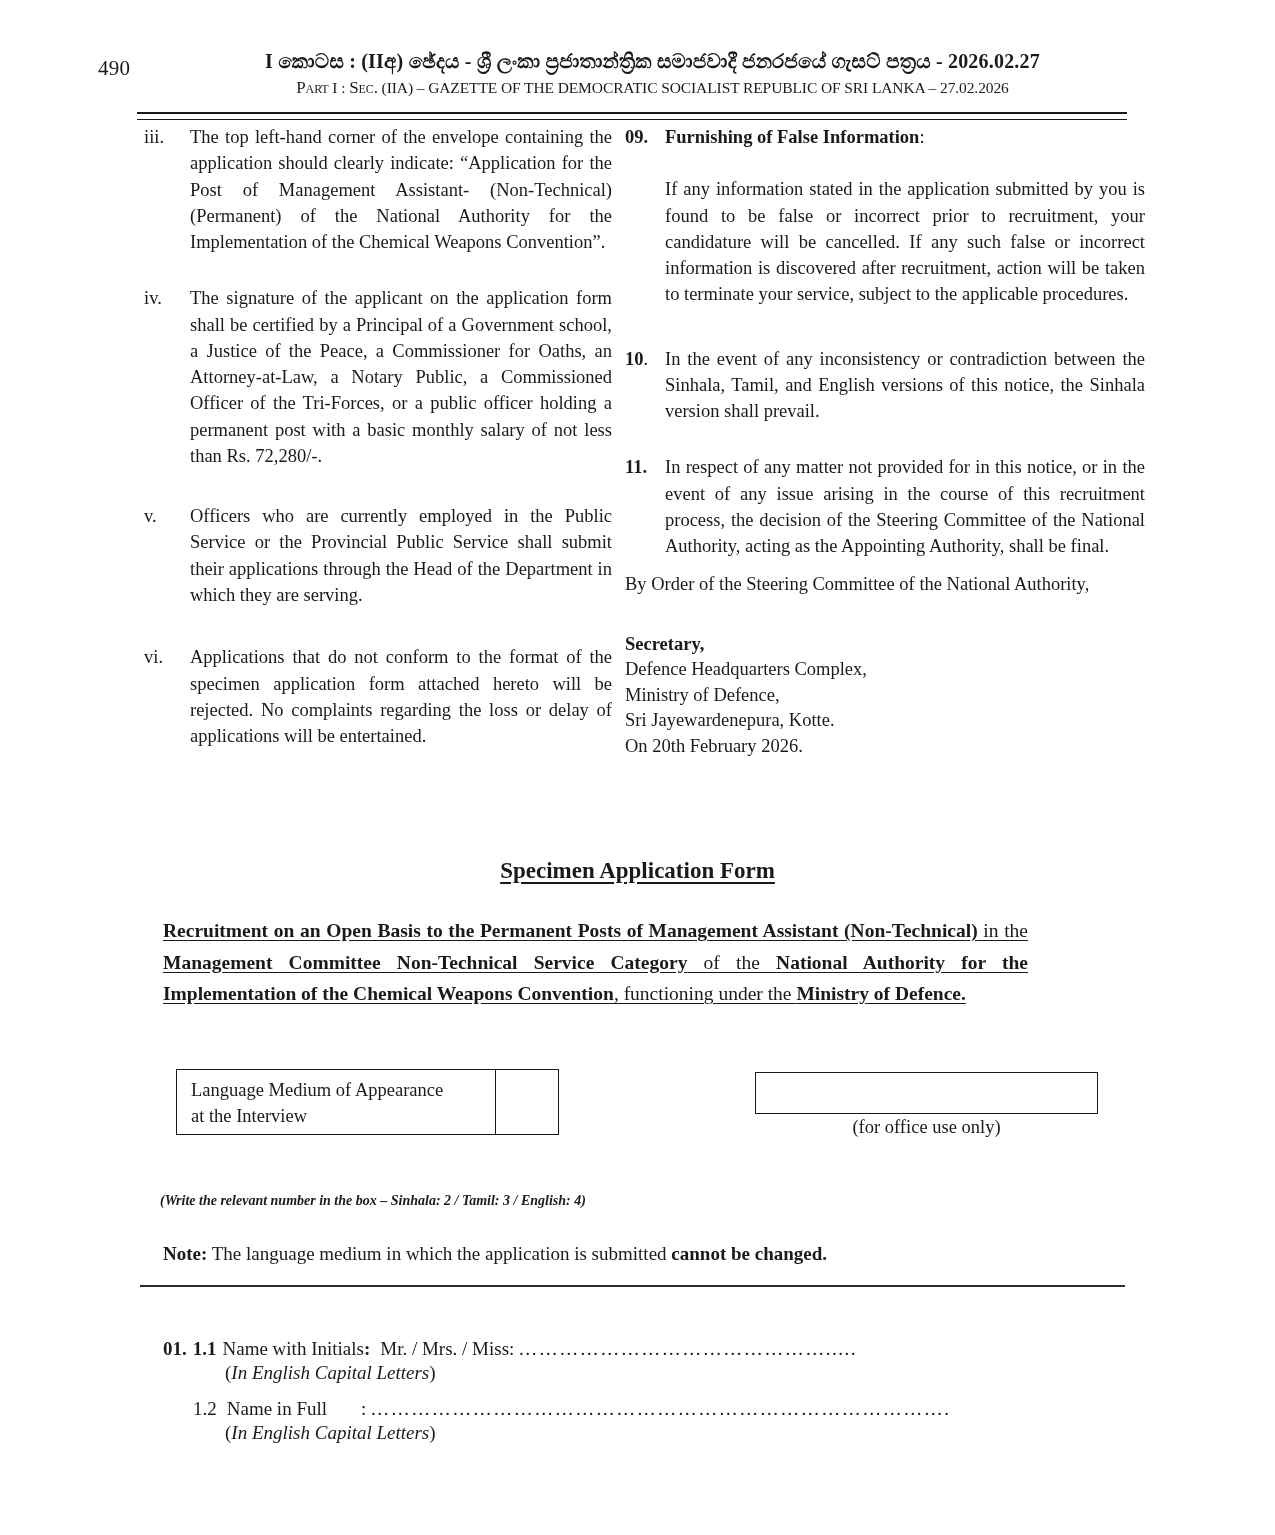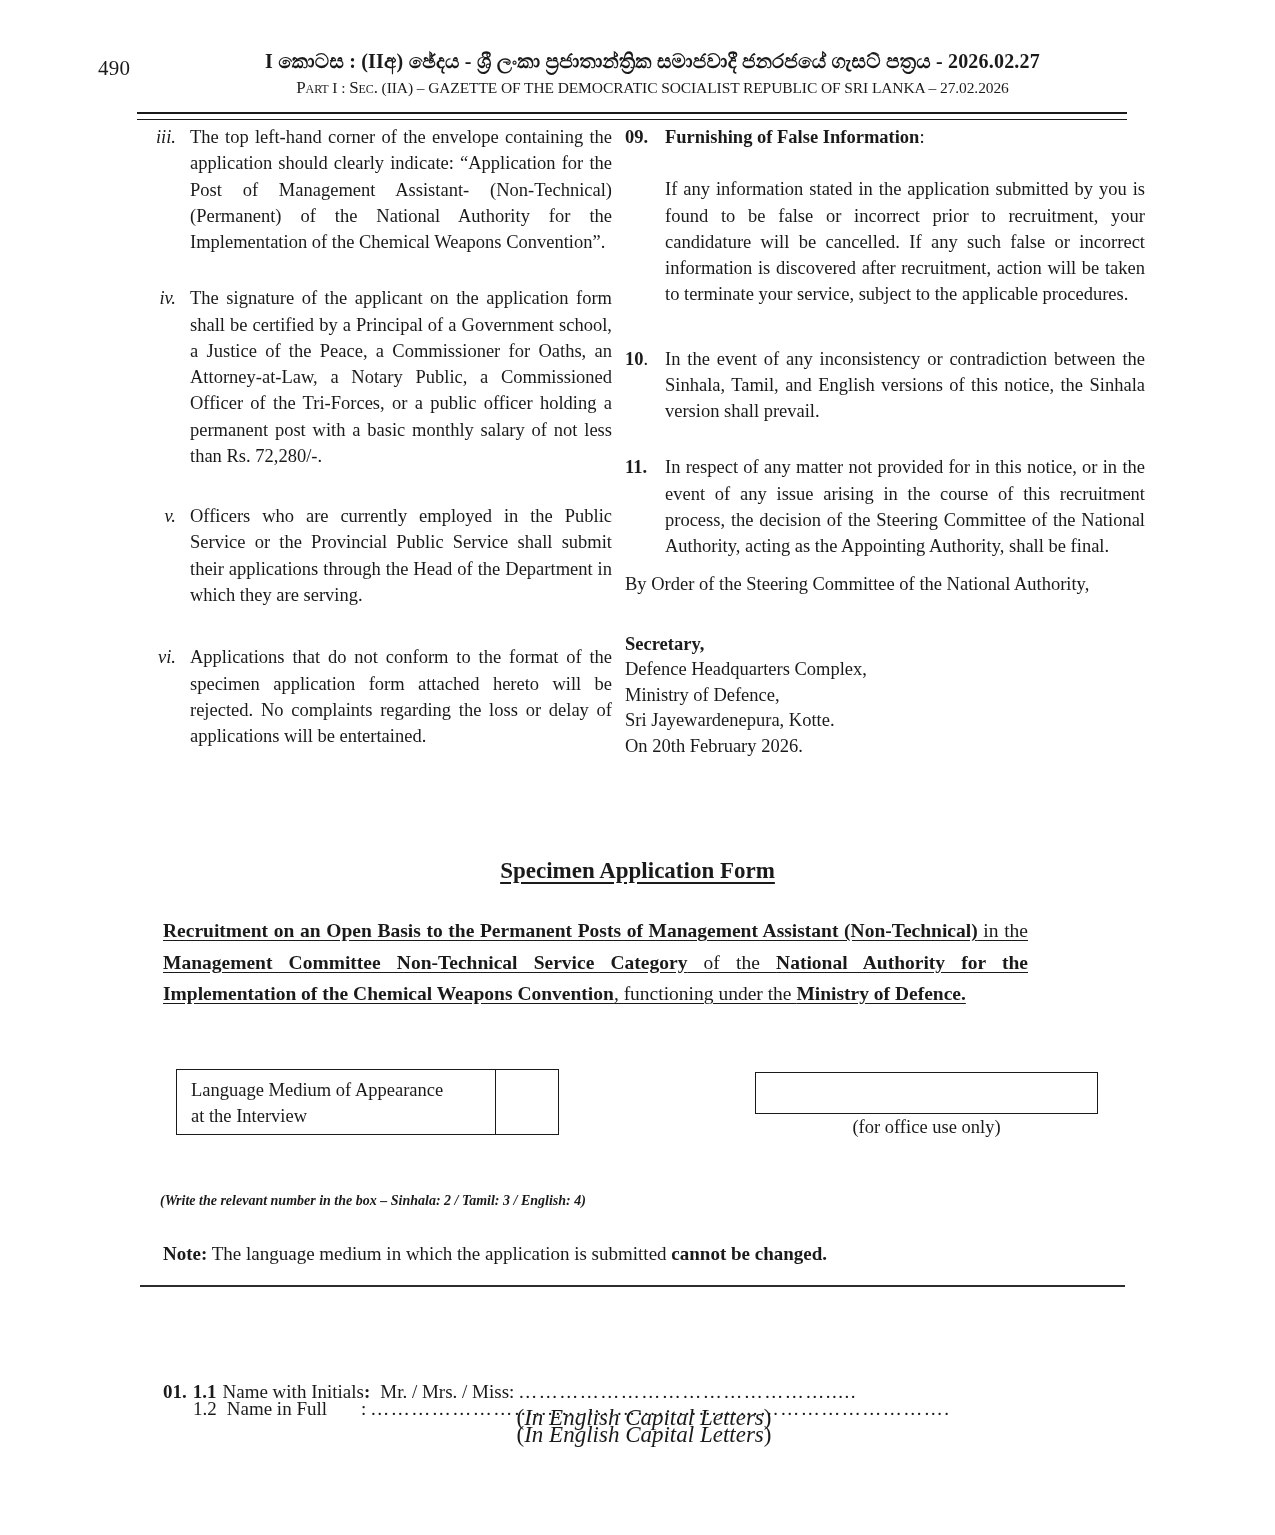--- a/index.html
+++ b/index.html
@@ -93,24 +93,22 @@
   }
 
   .roman-item {
     display: flex;
     margin-bottom: 30px;
     font-size: 18.5px;
     line-height: 1.42;
   }
   .roman-marker {
     flex: 0 0 46px;
-    text-align: right;
     padding-right: 14px;
     box-sizing: border-box;
-    font-style: italic;
   }
   .roman-body {
     flex: 1;
     text-align: justify;
     text-justify: inter-word;
   }
 
   .num-item {
     display: flex;
     margin-bottom: 26px;
@@ -260,22 +258,21 @@
     overflow: hidden;
     white-space: nowrap;
     letter-spacing: 1.5px;
     margin-left: 4px;
   }
   .dots-1 { width: 432px; }
   .dots-2 { width: 660px; }
   .sub-note {
     margin-left: 62px;
     margin-top: 2px;
-    font-size: 23px;
-    text-align: center;
+    font-size: 19px;
   }
   .sub-note i { font-style: italic; }
   .indent-12 { margin-left: 30px; }
 </style>
 </head>
 <body>
 
 <div class="page">
 
   <div class="masthead">
@@ -363,21 +360,21 @@
 
   <div class="write-relevant">(Write the relevant number in the box – Sinhala: 2 / Tamil: 3 / English: 4)</div>
 
   <div class="note-line"><b>Note:</b><span> The language medium in which the application is submitted </span><b>cannot be changed.</b></div>
 
   <div class="rule-single"></div>
 
   <div class="field-group fg-1">
     <div class="field-row">
       <span class="field-num">01.</span>
-      <span class="field-num" style="margin-left:6px;margin-top:43px;">1.1</span>
+      <span class="field-num" style="margin-left:6px;">1.1</span>
       <span class="field-label">Name with Initials</span>
       <span class="field-colon">:</span>
       <span style="margin-left:10px;">Mr. / Mrs. / Miss:</span>
       <span class="dots dots-1">……………………………………….....</span>
     </div>
     <div class="sub-note"><span>(</span><i>In English Capital Letters</i><span>)</span></div>
   </div>
 
   <div class="field-group fg-2">
     <div class="field-row indent-12">

